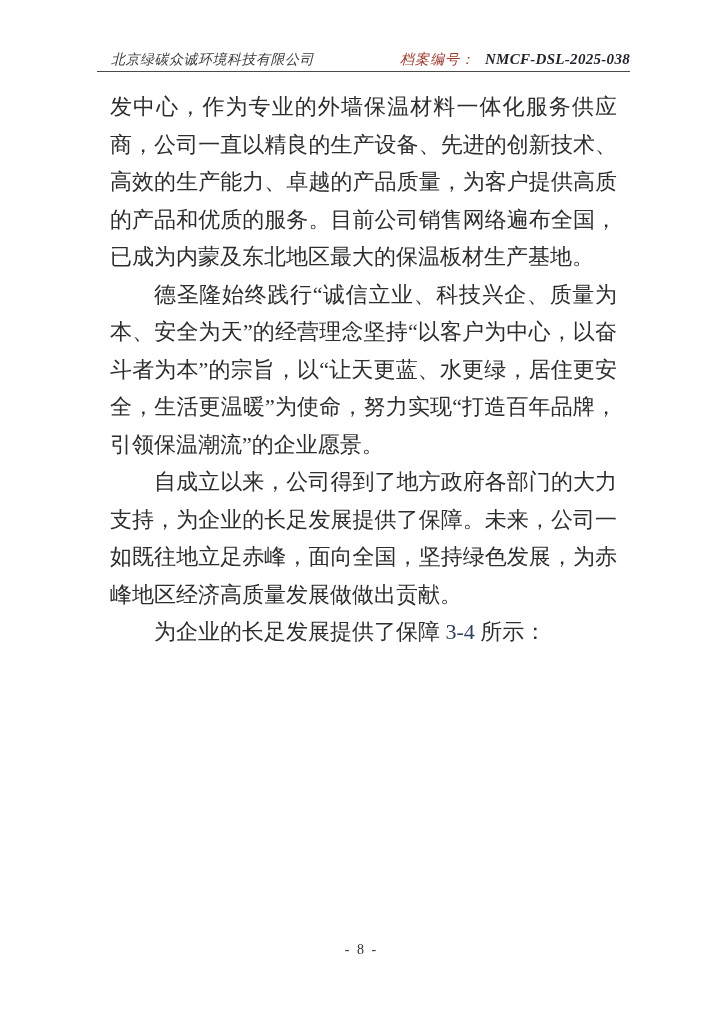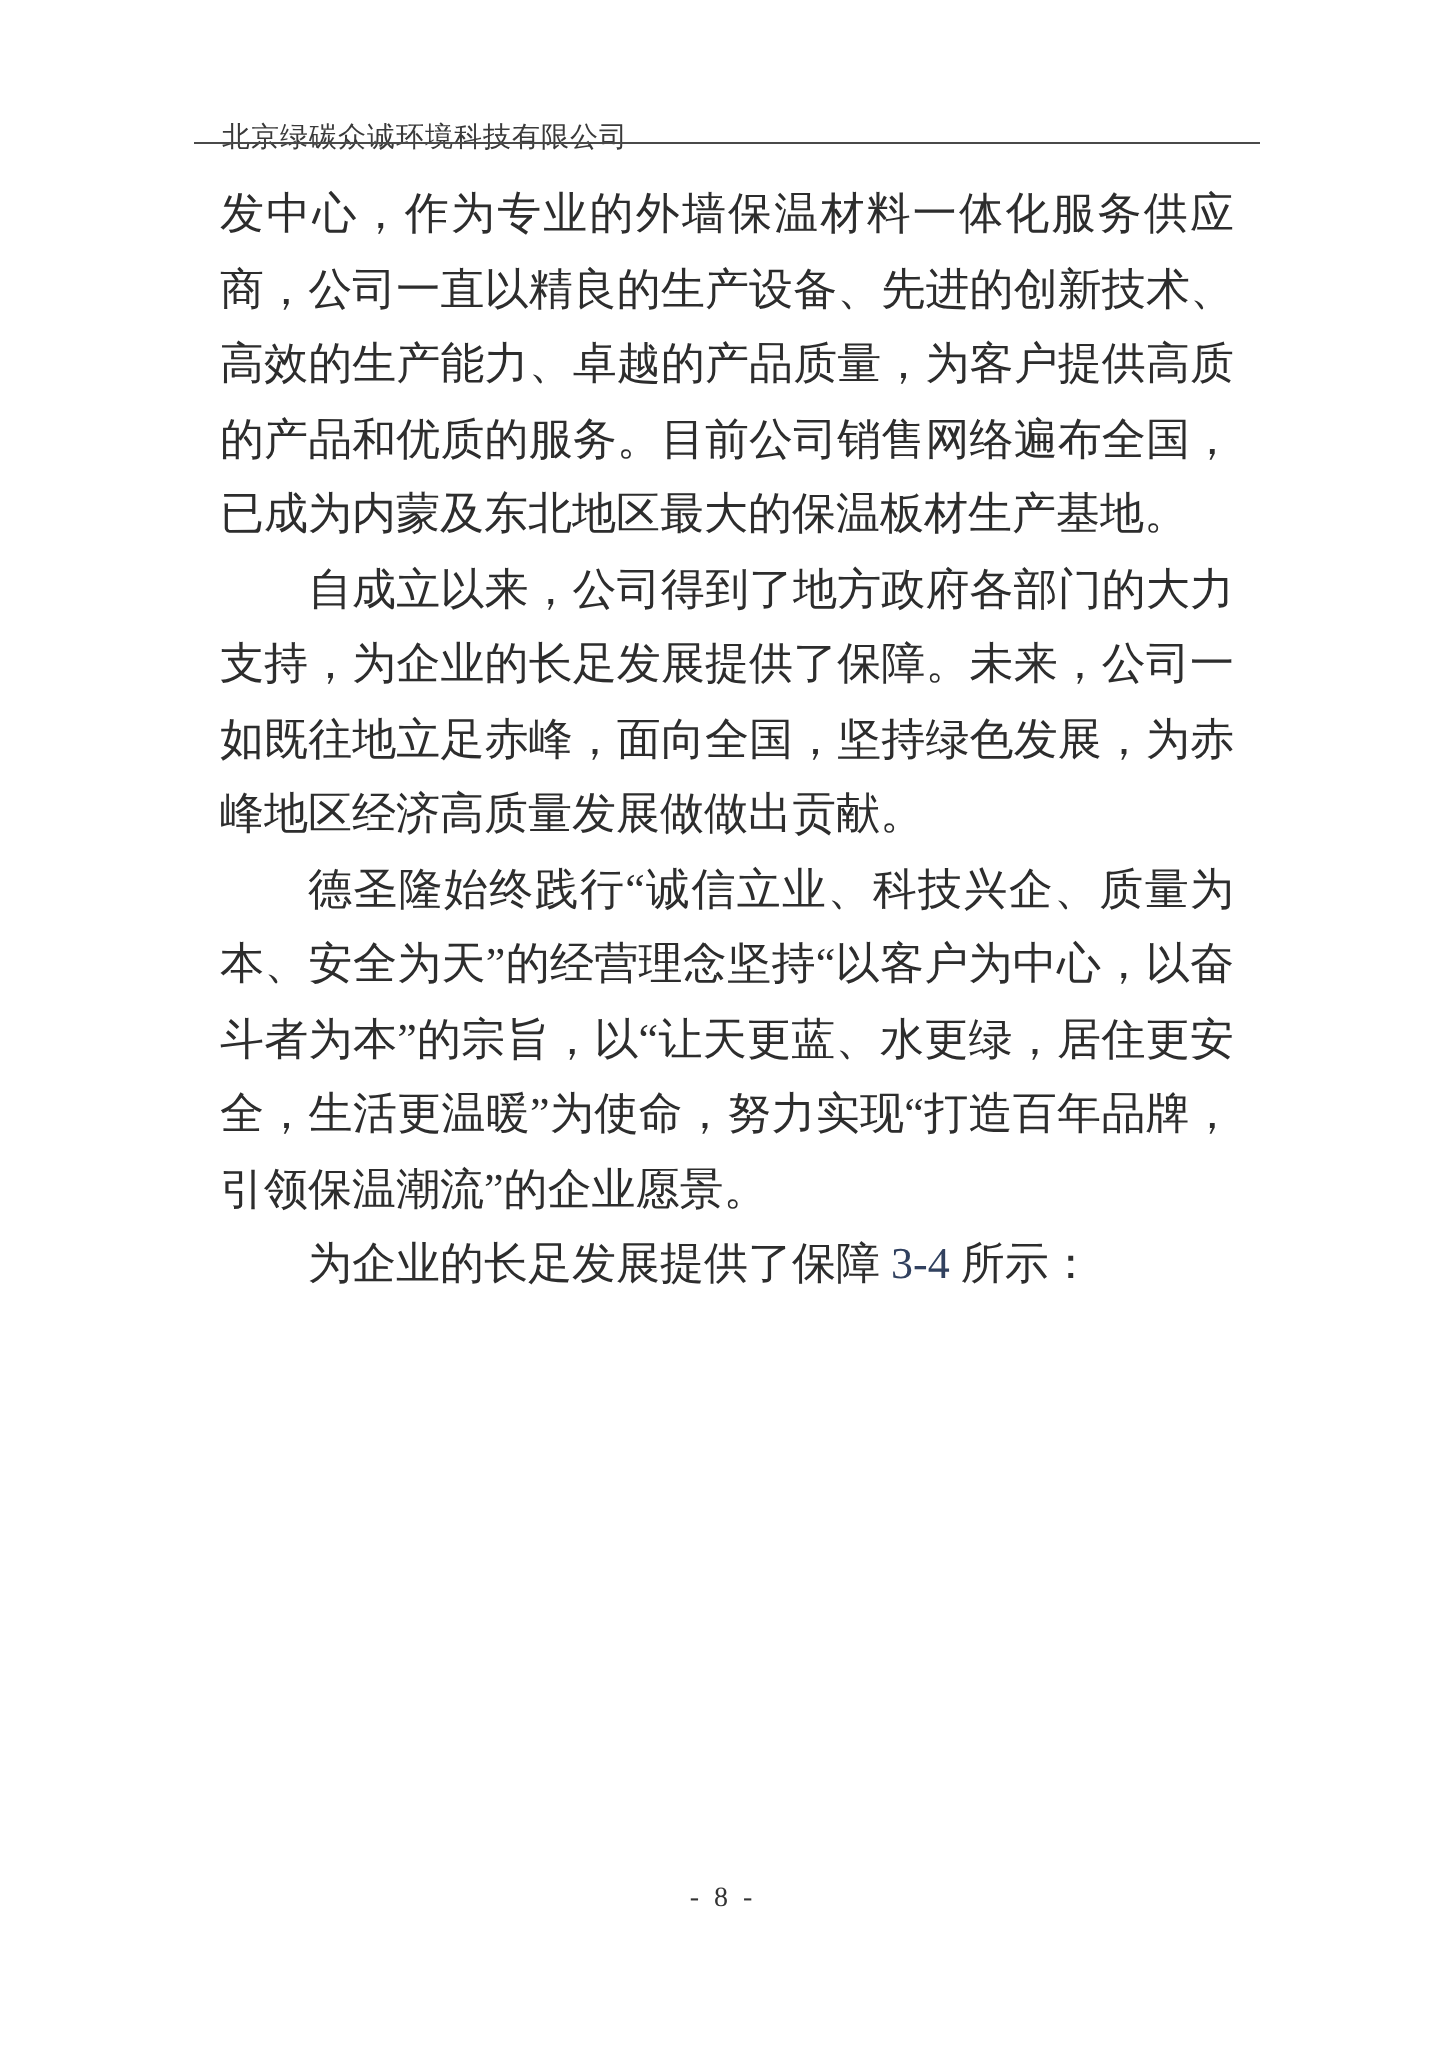--- a/index.html
+++ b/index.html
@@ -12,29 +12,30 @@
     width: 723px;
     height: 1024px;
     background: var(--page-bg, #ffffff);
     overflow: hidden;
     font-family: "Liberation Serif", "DejaVu Serif", serif;
     color: var(--text, #2d2d2d);
   }
   
   .page-header {
     position: absolute;
-    top: 60px;
+    top: 49px;
     left: 111px;
     width: 519px;
     display: flex;
     justify-content: space-between;
     align-items: baseline;
     font-size: 14px;
     line-height: 20px;
     white-space: nowrap;
+    font-style: italic;
   }
   .company-name {
     color: #3a3a3a;
     letter-spacing: 0.5px;
   }
   .archive-wrap {
     display: flex;
     align-items: baseline;
     gap: 10px;
   }
@@ -90,28 +91,32 @@
     letter-spacing: 2px;
   }
 </style>
 </head>
 <body>
 
 <div class="page">
 
   <div class="page-header">
     <span class="company-name">北京绿碳众诚环境科技有限公司</span>
+    <span class="archive-wrap">
+      <span class="archive-label">档案编号：</span>
+      <span class="archive-code">NMCF-DSL-2025-038</span>
+    </span>
   </div>
 
   <div class="header-rule"></div>
 
   <div class="body-text">
     <p>发中心，作为专业的外墙保温材料一体化服务供应商，公司一直以精良的生产设备、先进的创新技术、高效的生产能力、卓越的产品质量，为客户提供高质的产品和优质的服务。目前公司销售网络遍布全国，已成为内蒙及东北地区最大的保温板材生产基地。</p>
+    <p class="indent">德圣隆始终践行“诚信立业、科技兴企、质量为本、安全为天”的经营理念坚持“以客户为中心，以奋斗者为本”的宗旨，以“让天更蓝、水更绿，居住更安全，生活更温暖”为使命，努力实现“打造百年品牌，引领保温潮流”的企业愿景。</p>
     <p class="indent">自成立以来，公司得到了地方政府各部门的大力支持，为企业的长足发展提供了保障。未来，公司一如既往地立足赤峰，面向全国，坚持绿色发展，为赤峰地区经济高质量发展做做出贡献。</p>
-    <p class="indent">德圣隆始终践行“诚信立业、科技兴企、质量为本、安全为天”的经营理念坚持“以客户为中心，以奋斗者为本”的宗旨，以“让天更蓝、水更绿，居住更安全，生活更温暖”为使命，努力实现“打造百年品牌，引领保温潮流”的企业愿景。</p>
     <p class="indent">
       <span>为企业的长足发展提供了保障 </span><span class="figref">3-4</span><span> 所示：</span>
     </p>
   </div>
 
   <div class="page-footer">
     <span>- 8 -</span>
   </div>
 
 </div>

